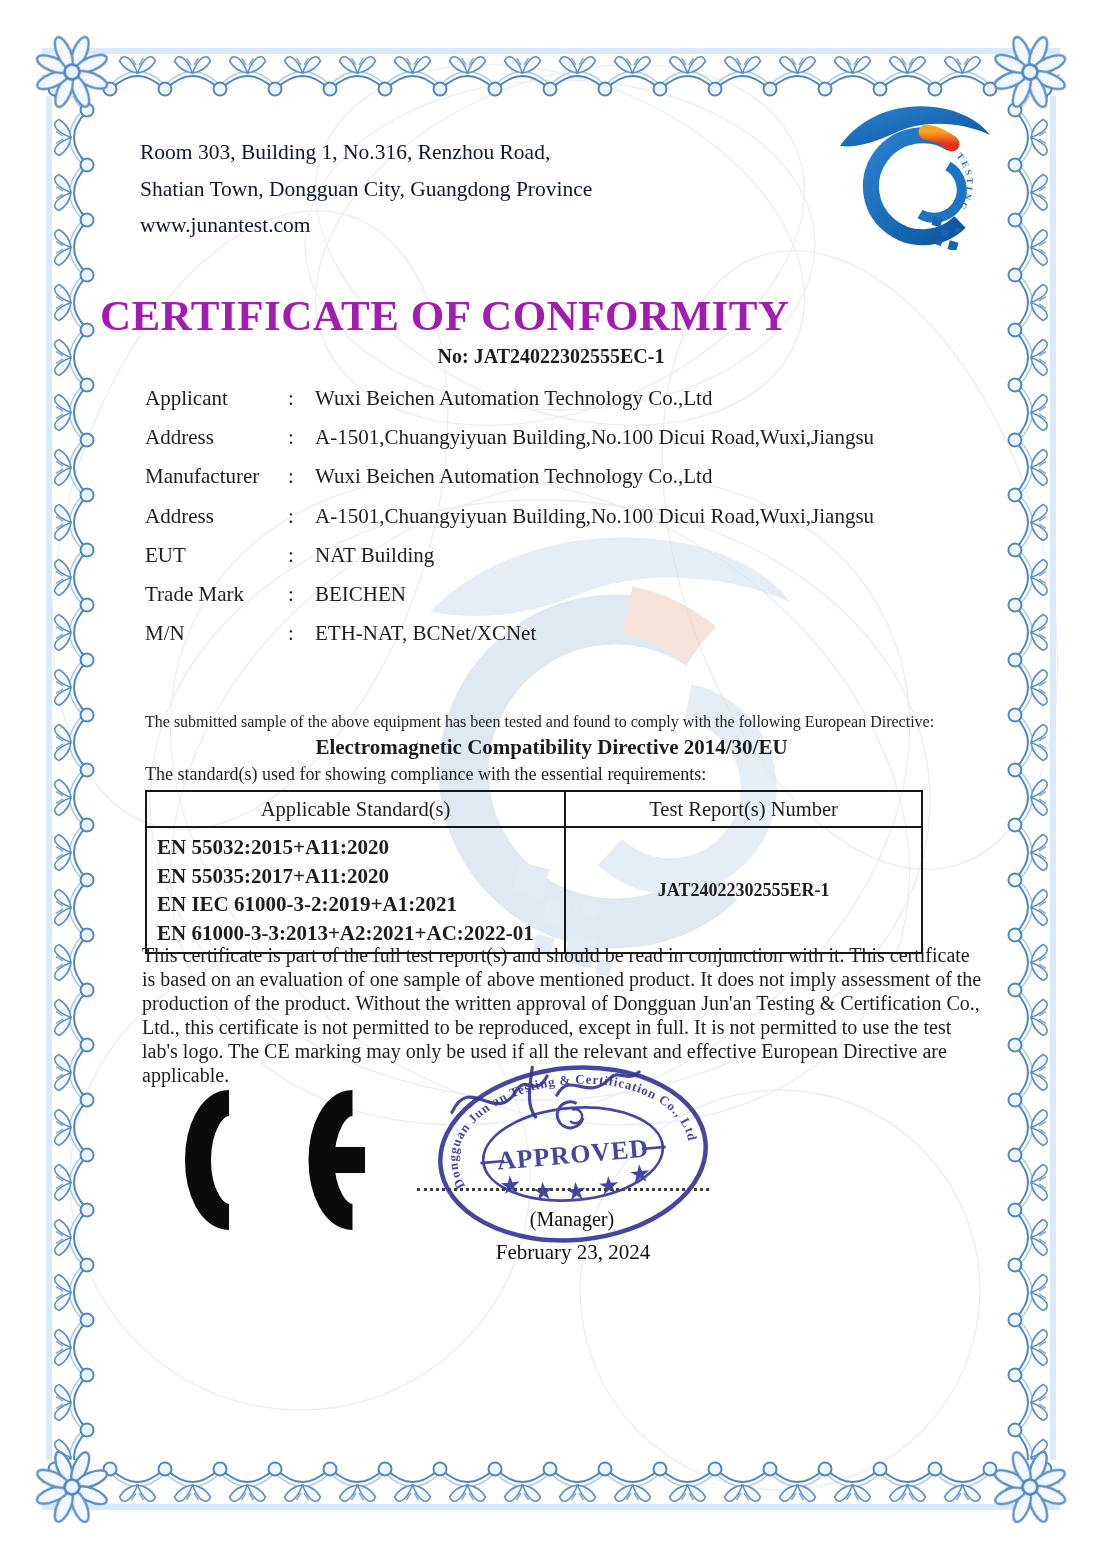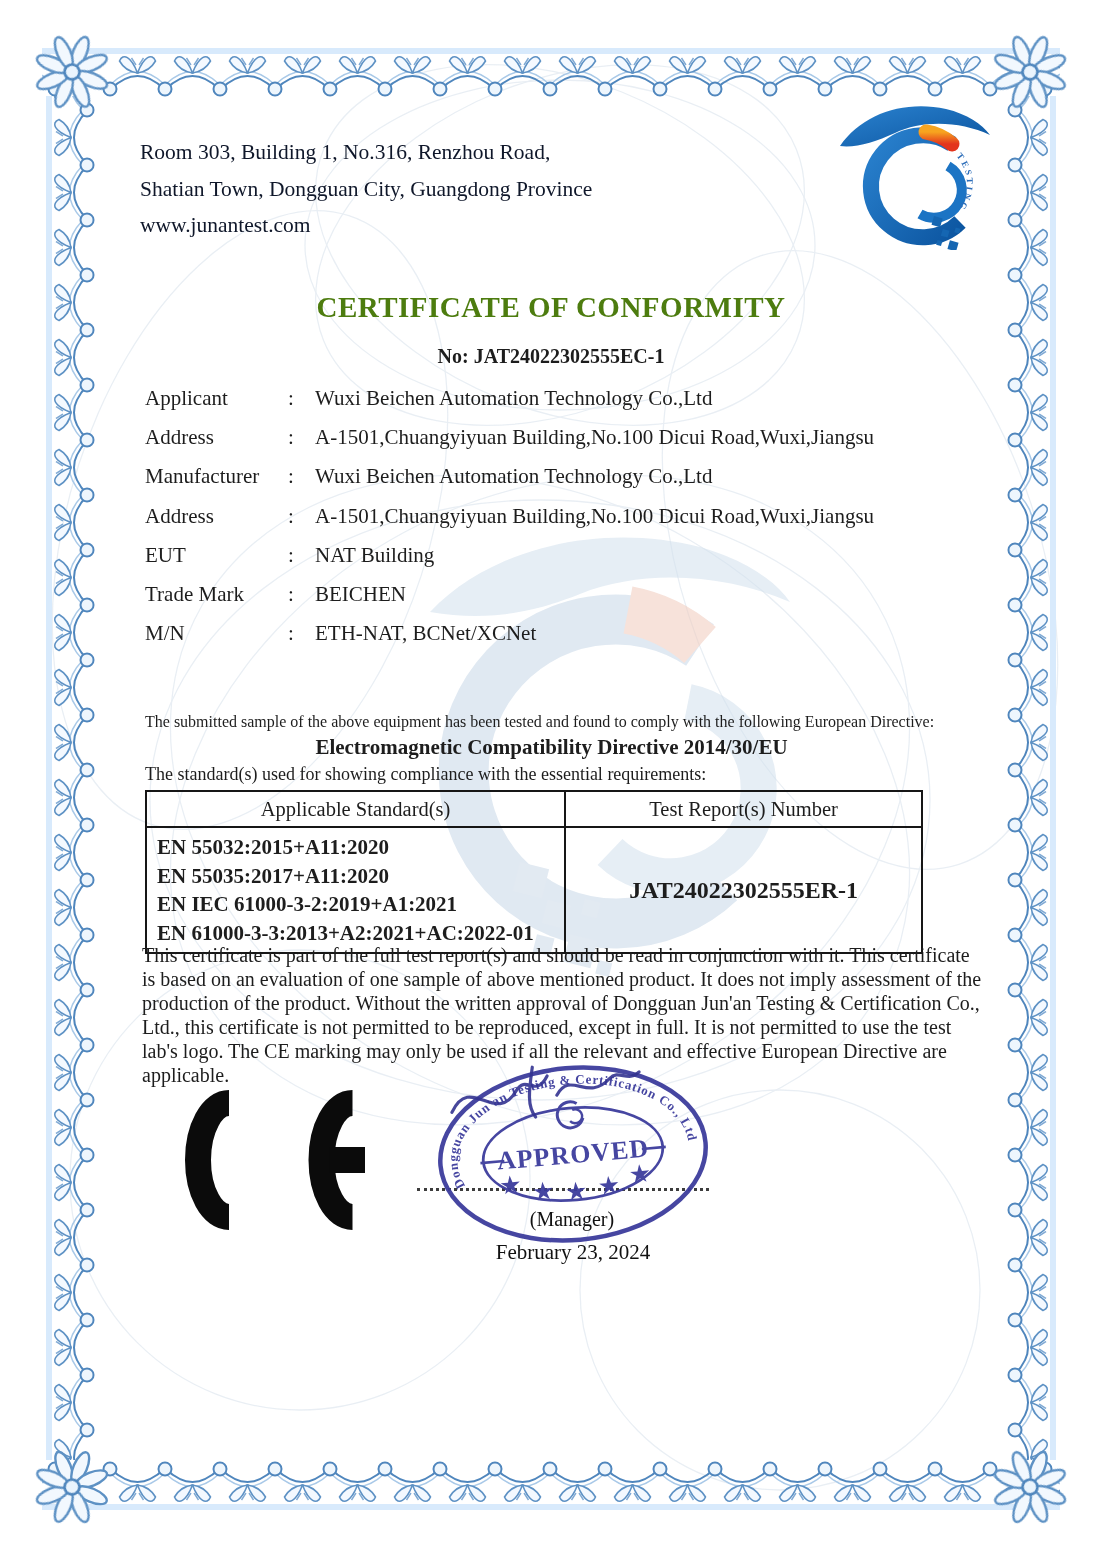--- a/index.html
+++ b/index.html
@@ -4,37 +4,37 @@
 <style>
   html,body{margin:0;padding:0;background:#ffffff;}
   .page{
     position:relative;width:1102px;height:1559px;background:#ffffff;
     font-family:"Liberation Serif","DejaVu Serif",serif;color:#1d1d1d;overflow:hidden;
   }
   .abs{position:absolute;}
   
   .addr{left:140px;top:134px;font-size:21.5px;line-height:36.5px;color:#0f172a;}
   
-  .title{left:100px;top:291px;width:902px;text-align:center;font-size:29px;font-weight:bold;letter-spacing:.5px;color:#4d7c0f;white-space:nowrap;}
+  .title{left:100px;top:291px;width:902px;font-size:43px;font-weight:bold;letter-spacing:.5px;color:#a21caf;white-space:nowrap;}
   .certno{left:100px;top:345px;width:902px;text-align:center;font-size:20px;font-weight:bold;}
   
   .fields{left:145px;top:379px;width:818px;}
   .frow{display:grid;grid-template-columns:143px 27px 1fr;height:39.2px;align-items:center;font-size:21px;}
   .fsep{text-align:left;}
   
   .p1{left:145px;top:708px;width:814px;font-size:16px;line-height:28.6px;}
   .directive{left:145px;top:735px;width:813px;text-align:center;font-size:21px;font-weight:bold;}
   .p2{left:145px;top:764px;width:820px;font-size:18px;}
   
   .stdtable{left:145px;top:790px;width:778px;border-collapse:collapse;table-layout:fixed;}
   .stdtable th,.stdtable td{border:2px solid #161616;}
   .stdtable th{height:32px;font-size:20.5px;font-weight:normal;text-align:center;}
   .stdtable .c1{width:53.5%;}
   .stdtable td.stds{padding:5px 10px;font-size:21px;font-weight:bold;line-height:28.6px;}
-  .stdtable td.rep{text-align:center;font-size:24px;font-weight:bold;}
+  .stdtable td.rep{text-align:center;font-size:18px;font-weight:bold;}
   
   .disc{left:142px;top:944px;width:846px;font-size:20px;line-height:23.9px;}
   
   .dotline{left:417px;top:1168px;width:292px;height:20px;border-bottom:3px dotted #3d3d3d;}
   .manager{left:462px;top:1208px;width:220px;text-align:center;font-size:20px;color:#111;}
   .sigdate{left:455px;top:1240px;width:236px;text-align:center;font-size:21px;color:#111;}
   svg text{font-family:"Liberation Serif","DejaVu Serif",serif;}
   .star{font-family:"DejaVu Sans",sans-serif;}
 </style>
 </head>

